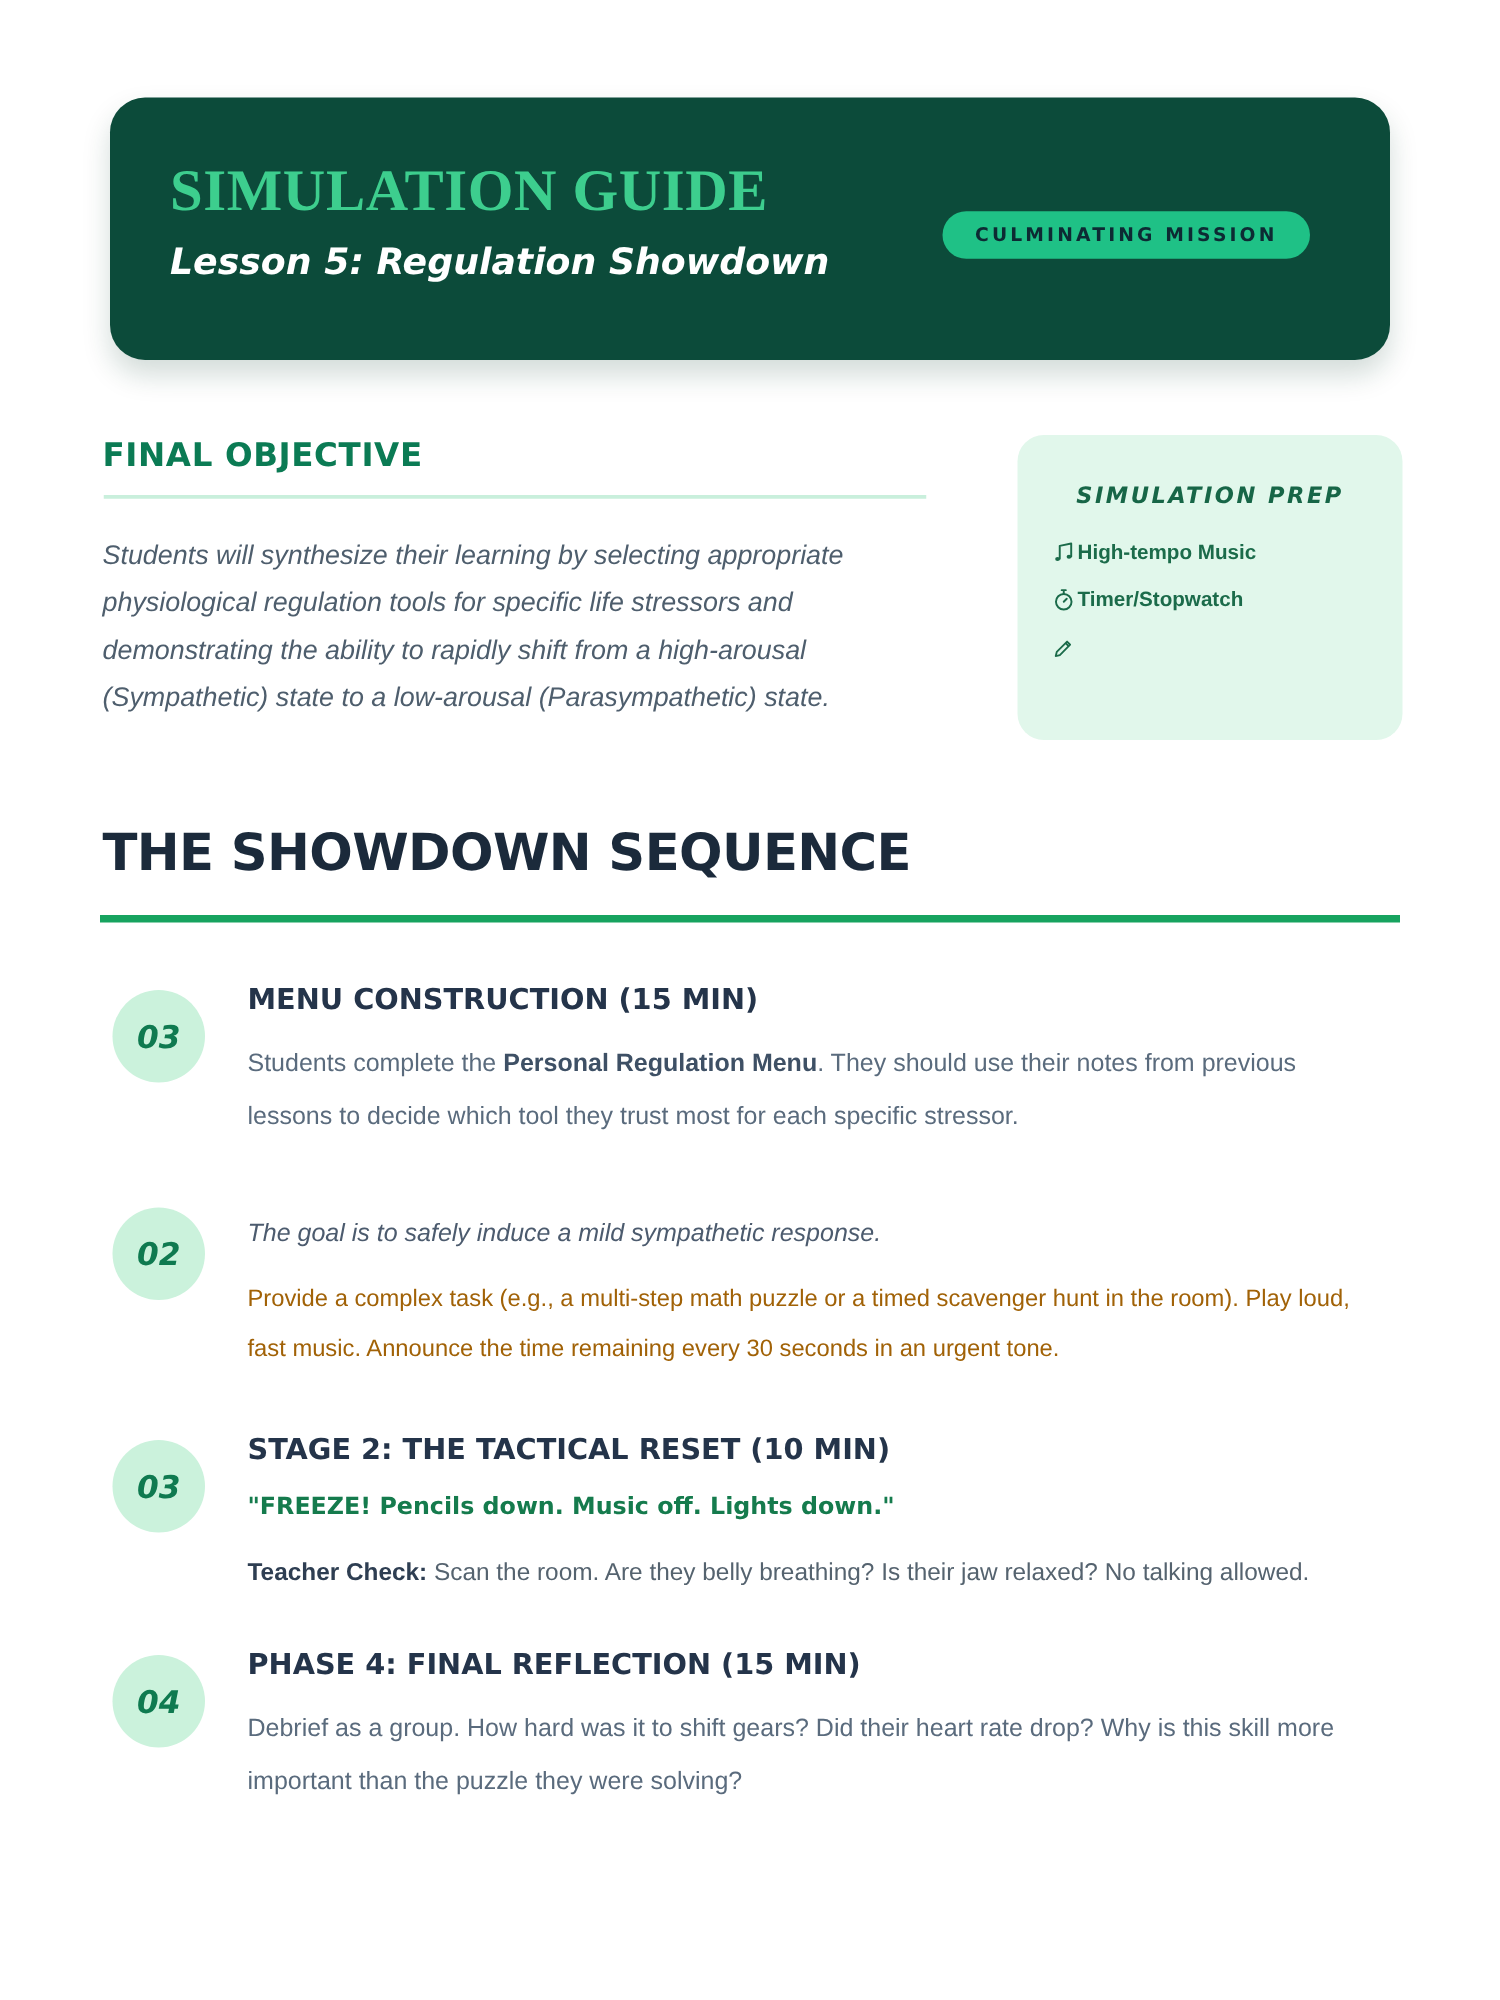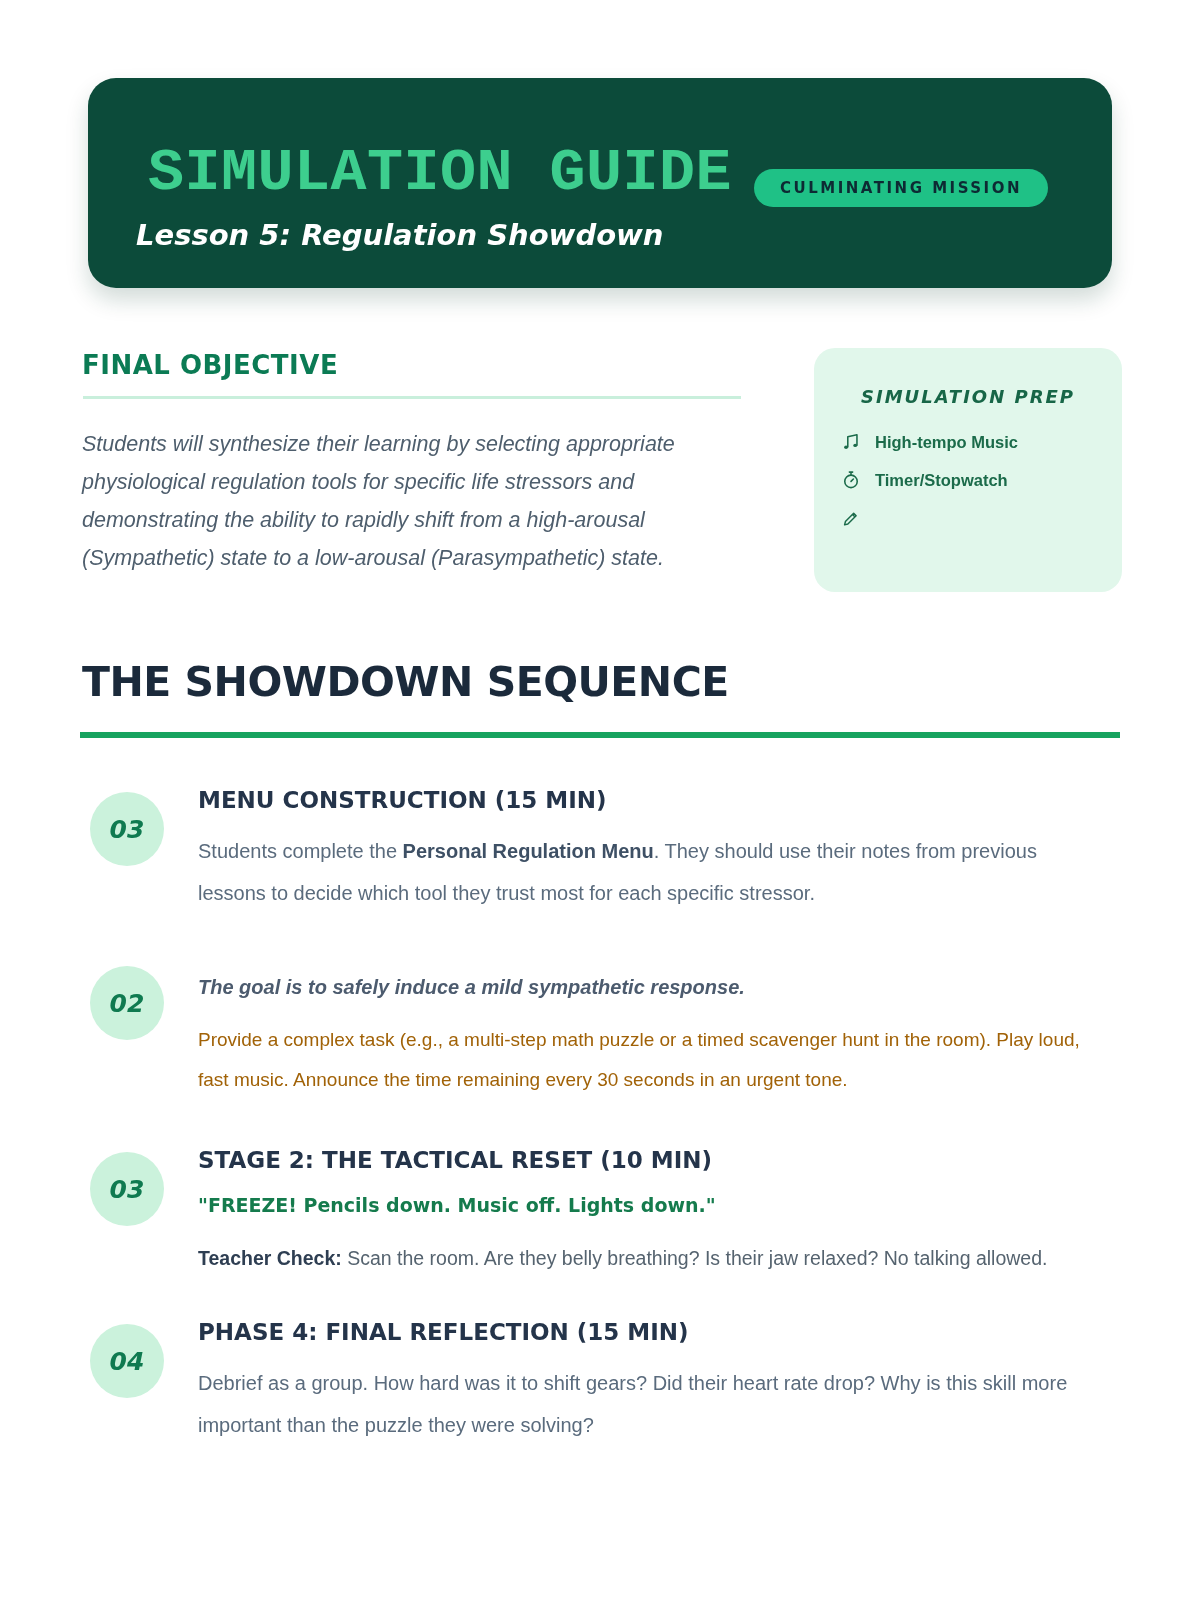--- a/index.html
+++ b/index.html
@@ -15,23 +15,23 @@
     margin:78px 88px 0 88px;
     height:210px;
     background:#0C4B3A;
     border-radius:28px;
     position:relative;
     box-sizing:border-box;
     padding:50px 48px 0 48px;
     box-shadow:0 12px 22px rgba(10,60,45,0.18);
   }
   .header-title{
-    margin:12px;
-    font-family:Liberation Mono, monospace;
-    font-size:60px;
+    margin:0;
+    font-family:Liberation Serif, serif;
+    font-size:47px;
     font-weight:800;
     letter-spacing:0.5px;
     color:#3DCE8E;
     line-height:1.1;
   }
   .header-subtitle{
     margin:12px 0 0 0;
     font-family:"DejaVu Sans", sans-serif;
     font-style:italic;
     font-weight:700;
@@ -96,21 +96,21 @@
     font-family:"DejaVu Sans", sans-serif;
     font-style:italic;
     font-weight:800;
     font-size:18px;
     letter-spacing:2px;
     color:#176647;
   }
   .prep-item{
     display:flex;
     align-items:flex-start;
-    gap:13px;
+    gap:0;
     margin-bottom:15px;
   }
   .prep-icon{flex:none;width:22px;height:22px;margin-top:0px;}
   .prep-icon svg{display:block;}
   .prep-label{
     font-size:16.5px;
     font-weight:700;
     line-height:23px;
     color:#1B6B4A;
   }
@@ -170,21 +170,21 @@
     line-height:42px;
     color:#5A6B7D;
   }
   .step-body .bold-inline{
     font-weight:700;
     color:#3E5065;
   }
   .step-italic{
     margin:16px 0 0 0;
     font-style:italic;
-    font-weight:700;
+    font-weight:400;
     font-size:20px;
     line-height:30px;
     color:#4C5B6E;
   }
   .step-body-light{
     margin:18px 0 0 0;
     font-size:19px;
     line-height:40px;
     color:#a16207;
   }

